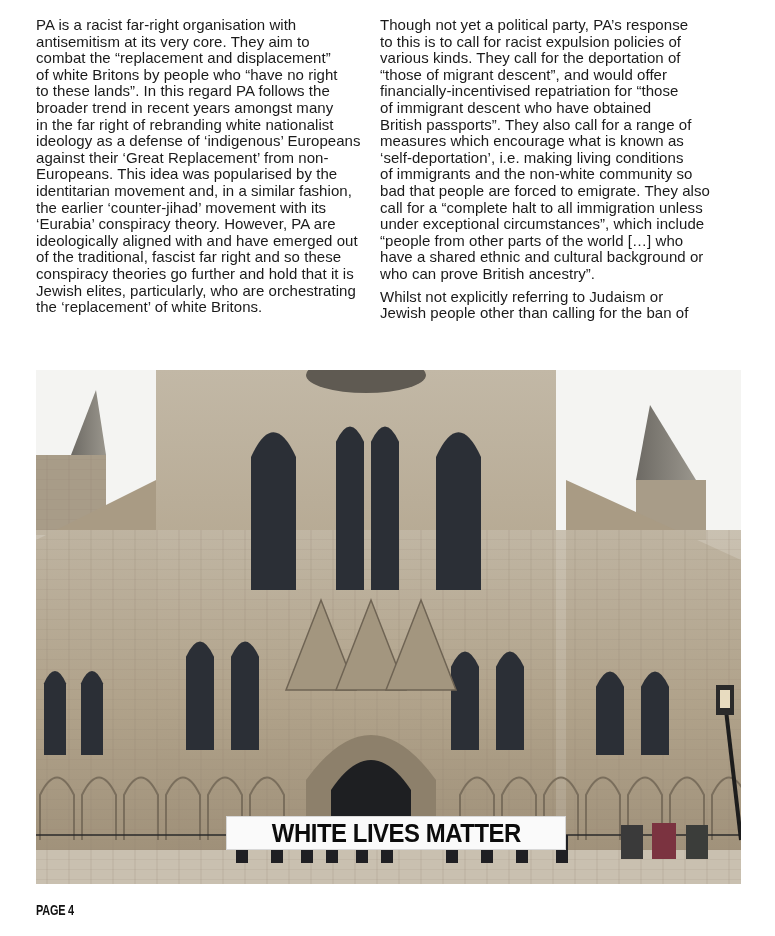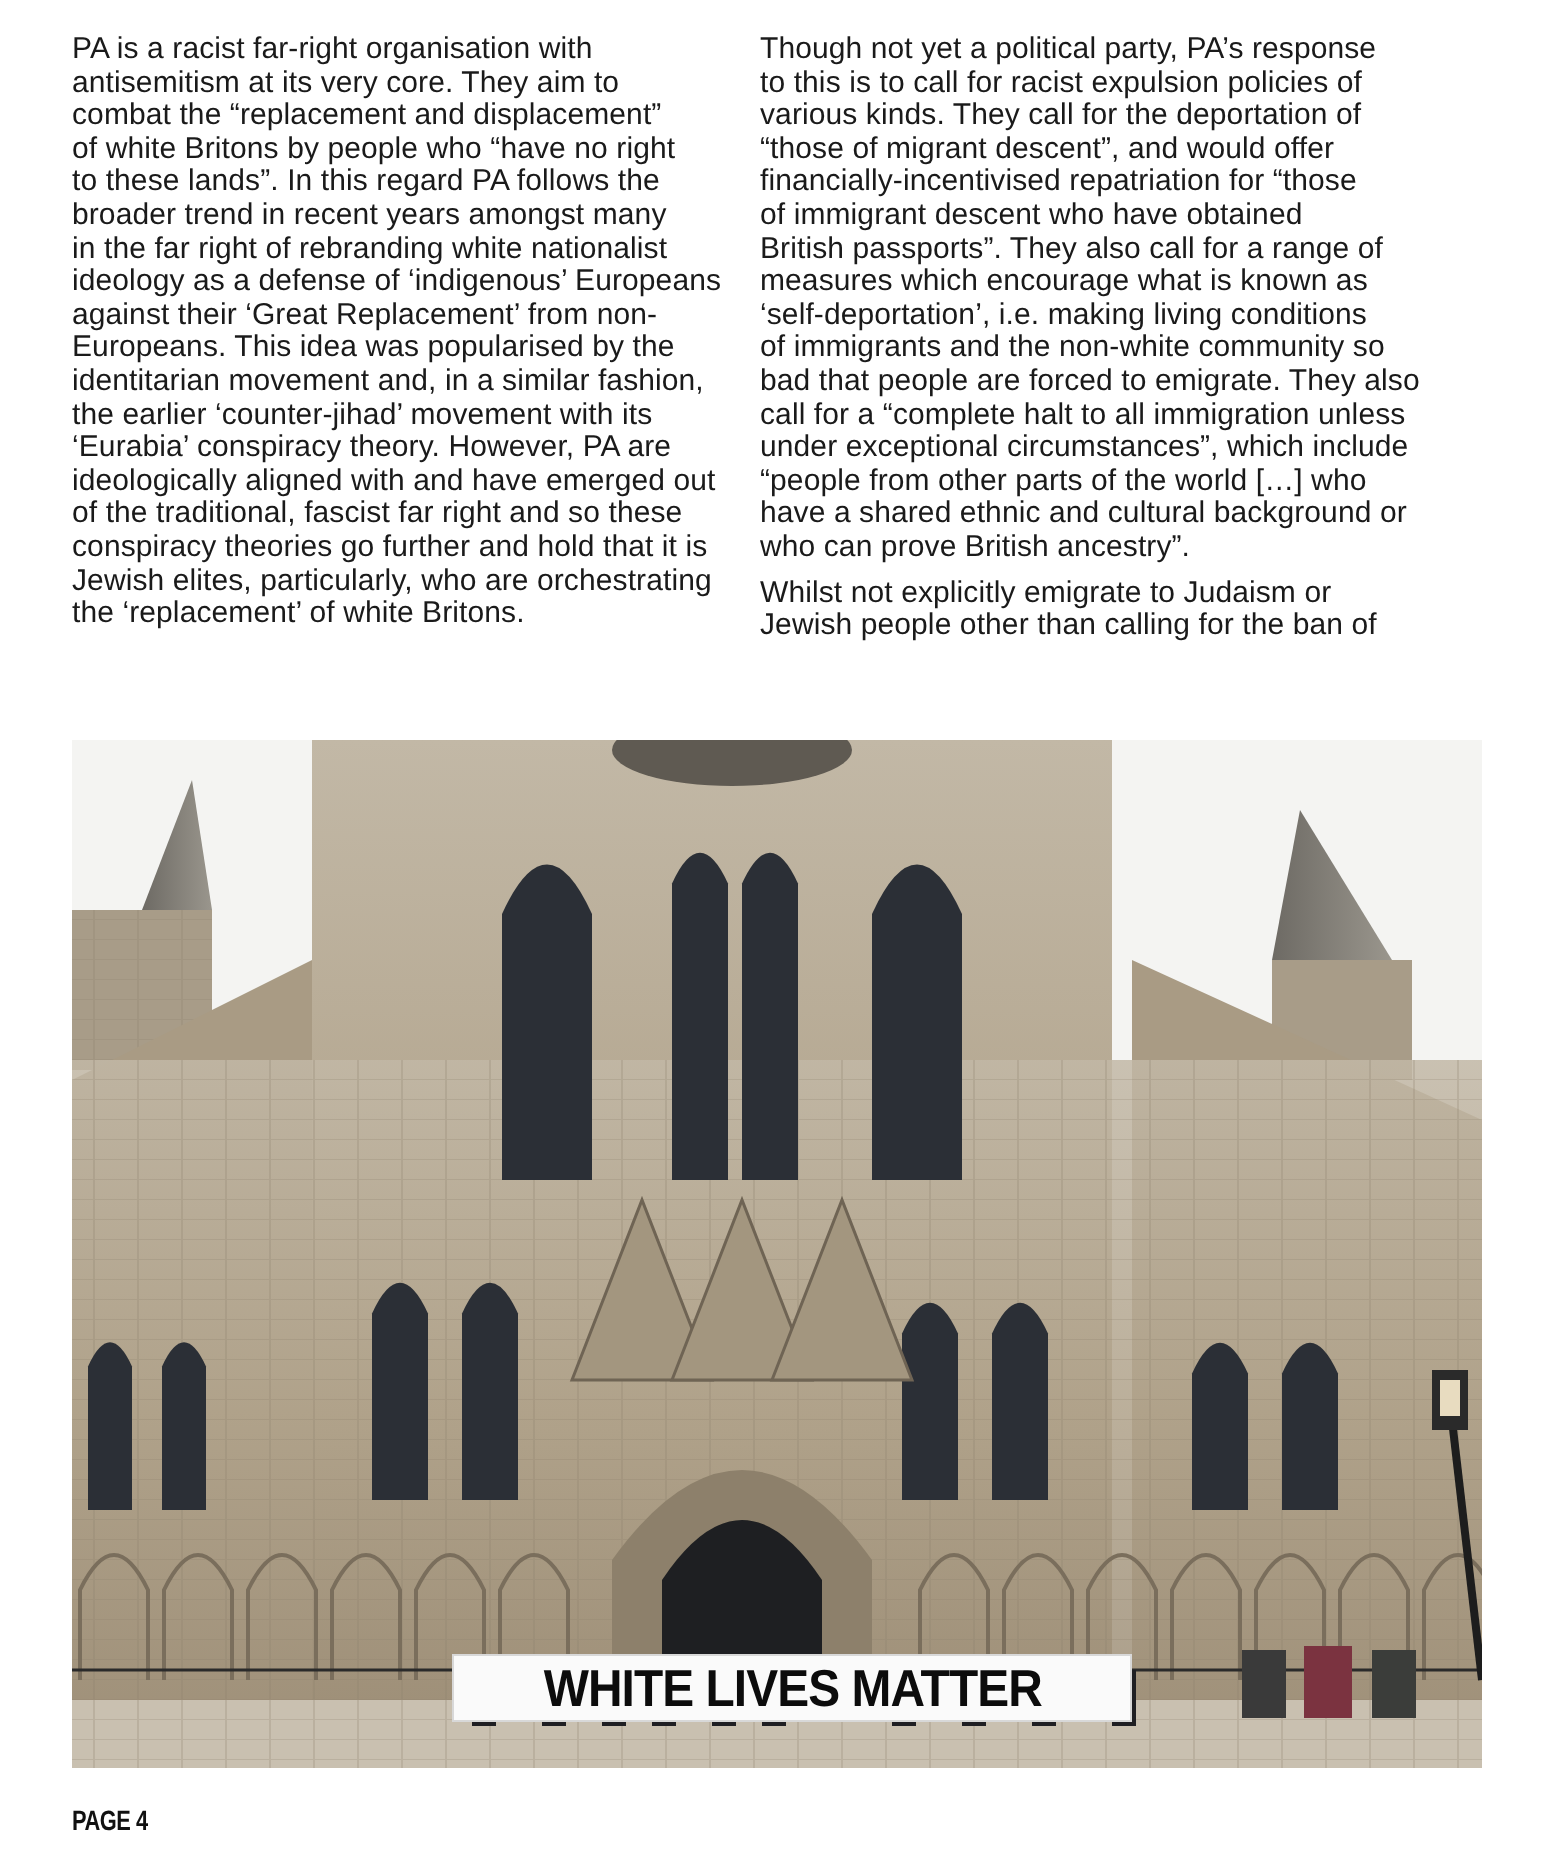--- a/index.html
+++ b/index.html
@@ -48,21 +48,21 @@
 British passports”. They also call for a range of
 measures which encourage what is known as
 ‘self-deportation’, i.e. making living conditions
 of immigrants and the non-white community so
 bad that people are forced to emigrate. They also
 call for a “complete halt to all immigration unless
 under exceptional circumstances”, which include
 “people from other parts of the world […] who
 have a shared ethnic and cultural background or
 who can prove British ancestry”.</p>
-  <p>Whilst not explicitly emigrate to Judaism or
+  <p>Whilst not explicitly referring to Judaism or
 Jewish people other than calling for the ban of</p>
 </div>
 
 <div id="photo">
   <svg id="photo-svg" width="705" height="514" viewBox="0 0 705 514">
     <defs>
       <linearGradient id="stoneGrad" x1="0" y1="0" x2="0" y2="1">
         <stop offset="0" stop-color="#c2b8a6"></stop>
         <stop offset="0.5" stop-color="#b1a38b"></stop>
         <stop offset="1" stop-color="#9b8c75"></stop>
@@ -163,18 +163,18 @@
         <rect x="265" y="465" width="12" height="28"></rect>
         <rect x="290" y="465" width="12" height="28"></rect>
         <rect x="320" y="465" width="12" height="28"></rect>
         <rect x="345" y="465" width="12" height="28"></rect>
         <rect x="410" y="465" width="12" height="28"></rect>
         <rect x="445" y="465" width="12" height="28"></rect>
         <rect x="480" y="465" width="12" height="28"></rect>
         <rect x="520" y="465" width="12" height="28"></rect>
       </g>
   </svg>
-  <div id="banner" style="left:190px; top:457px;">
+  <div id="banner" style="left:190px; top:446px;">
     <span>WHITE LIVES MATTER</span>
   </div>
 </div>
 
 <div id="page-num">PAGE 4</div>
 
 </body></html>

